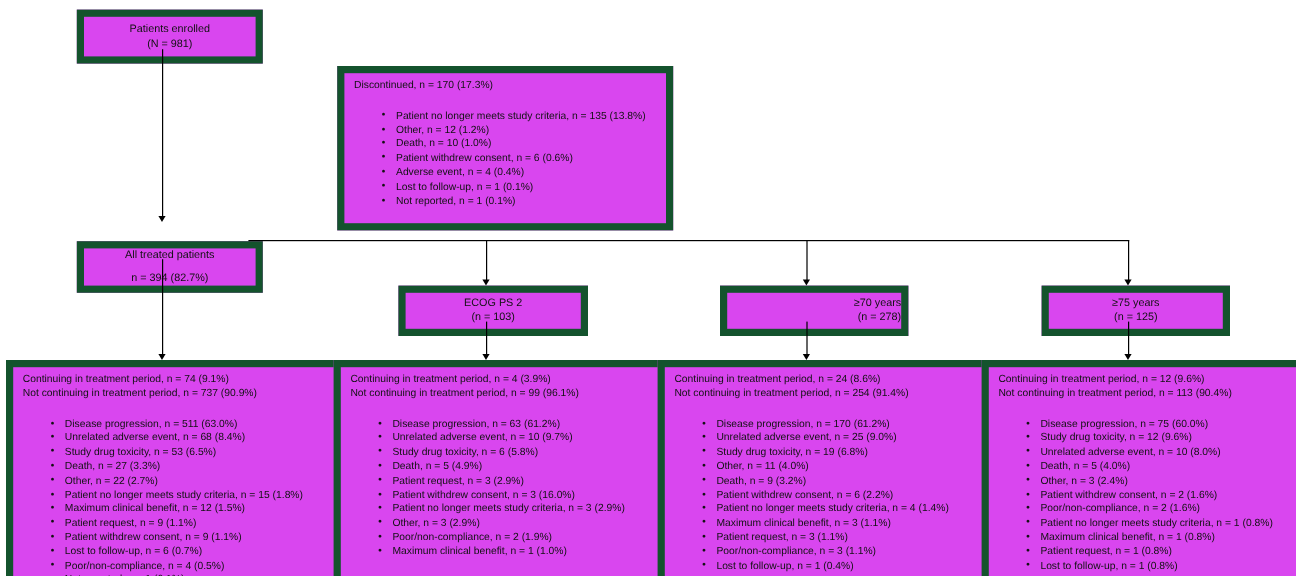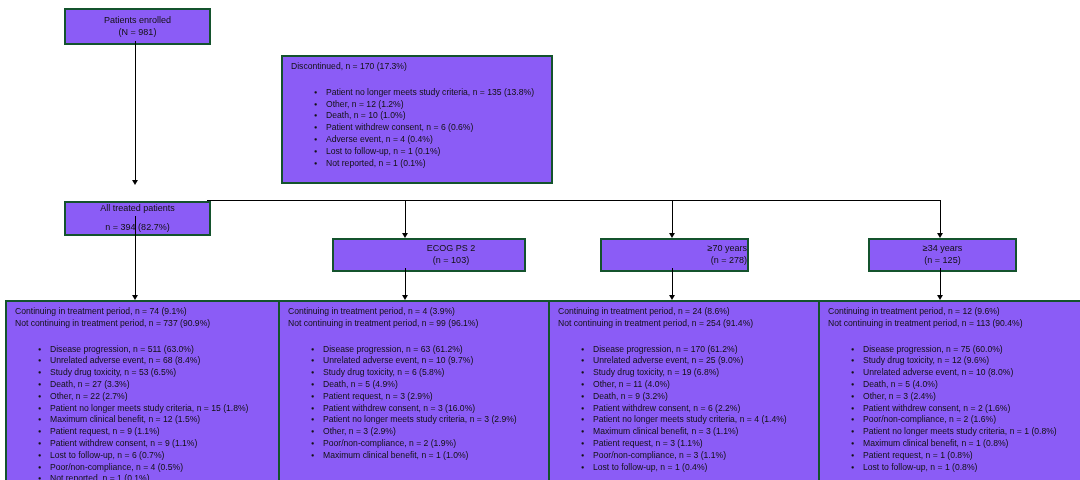--- a/index.html
+++ b/index.html
@@ -1,36 +1,36 @@
 <!DOCTYPE html>
 <html><head>
 <meta charset="utf-8">
 <style>
   html, body { margin: 0; padding: 0; background: #ffffff; }
   body { font-family: "Liberation Sans", "DejaVu Sans", sans-serif; color: #111111; }
   .canvas { position: relative; width: 1080px; height: 480px; background: #ffffff; overflow: hidden; }
 
-  .box { position: absolute; border: 2px solid #14532d; background: #8b5cf6; }
+  .box { position: absolute; border: 6px solid #14532d; background: #d946ef; }
   .center-box { display: flex; flex-direction: column; align-items: center; justify-content: center;
                 text-align: center; font-size: 9px; line-height: 1.32; }
   .list-box { padding: 4px 6px 2px 8px; font-size: 8.6px; line-height: 11.8px; }
   .list-box .box-title { white-space: nowrap; }
   .list-box ul { list-style: none; margin: 14px; padding: 0; }
   .list-box li { position: relative; padding-left: 21px; white-space: nowrap; }
   .list-box li::before { content: "\25CF"; position: absolute; left: 9px; top: 0; font-size: 5.5px; }
 
   .line { position: absolute; background: #000000; }
   .arrow { position: absolute; width: 0; height: 0;
            border-left: 3.5px solid transparent; border-right: 3.5px solid transparent;
            border-top: 5px solid #000000; }
 
   #b-enrolled { left: 64px;  top: 8px;   width: 143px; height: 33px; }
   #b-disc     { left: 281px; top: 55px;  width: 254px; height: 119px; }
   #b-treated  { left: 64px;  top: 201px; width: 143px; height: 31px; justify-content: space-between; }
-  #b-ecog     { left: 332px; top: 238px; width: 146px; height: 30px; padding-left: 44px; }
+  #b-ecog     { left: 332px; top: 238px; width: 146px; height: 30px; }
   #b-ge70     { left: 600px; top: 238px; width: 145px; height: 30px; align-items: flex-end; }
   #b-ge75     { left: 868px; top: 238px; width: 145px; height: 30px; }
   #b-out0     { left: 5px;   top: 300px; width: 261px; height: 172px; }
   #b-out1     { left: 278px; top: 300px; width: 260px; height: 172px; }
   #b-out2     { left: 548px; top: 300px; width: 260px; height: 172px; }
   #b-out3     { left: 818px; top: 300px; width: 260px; height: 172px; }
 </style>
 </head>
 <body>
 
@@ -61,21 +61,21 @@
 
   <div class="box center-box" id="b-ecog">
     <div>ECOG PS 2</div>
     <div>(n = 103)</div>
   </div>
   <div class="box center-box" id="b-ge70">
     <div>≥70 years</div>
     <div>(n = 278)</div>
   </div>
   <div class="box center-box" id="b-ge75">
-    <div>≥34 years</div>
+    <div>≥75 years</div>
     <div>(n = 125)</div>
   </div>
 
   <div class="box list-box" id="b-out0">
     <div class="box-title">Continuing in treatment period, n = 74 (9.1%)</div>
     <div class="box-title">Not continuing in treatment period, n = 737 (90.9%)</div>
     <ul>
         <li>Disease progression, n = 511 (63.0%)</li>
         <li>Unrelated adverse event, n = 68 (8.4%)</li>
         <li>Study drug toxicity, n = 53 (6.5%)</li>

